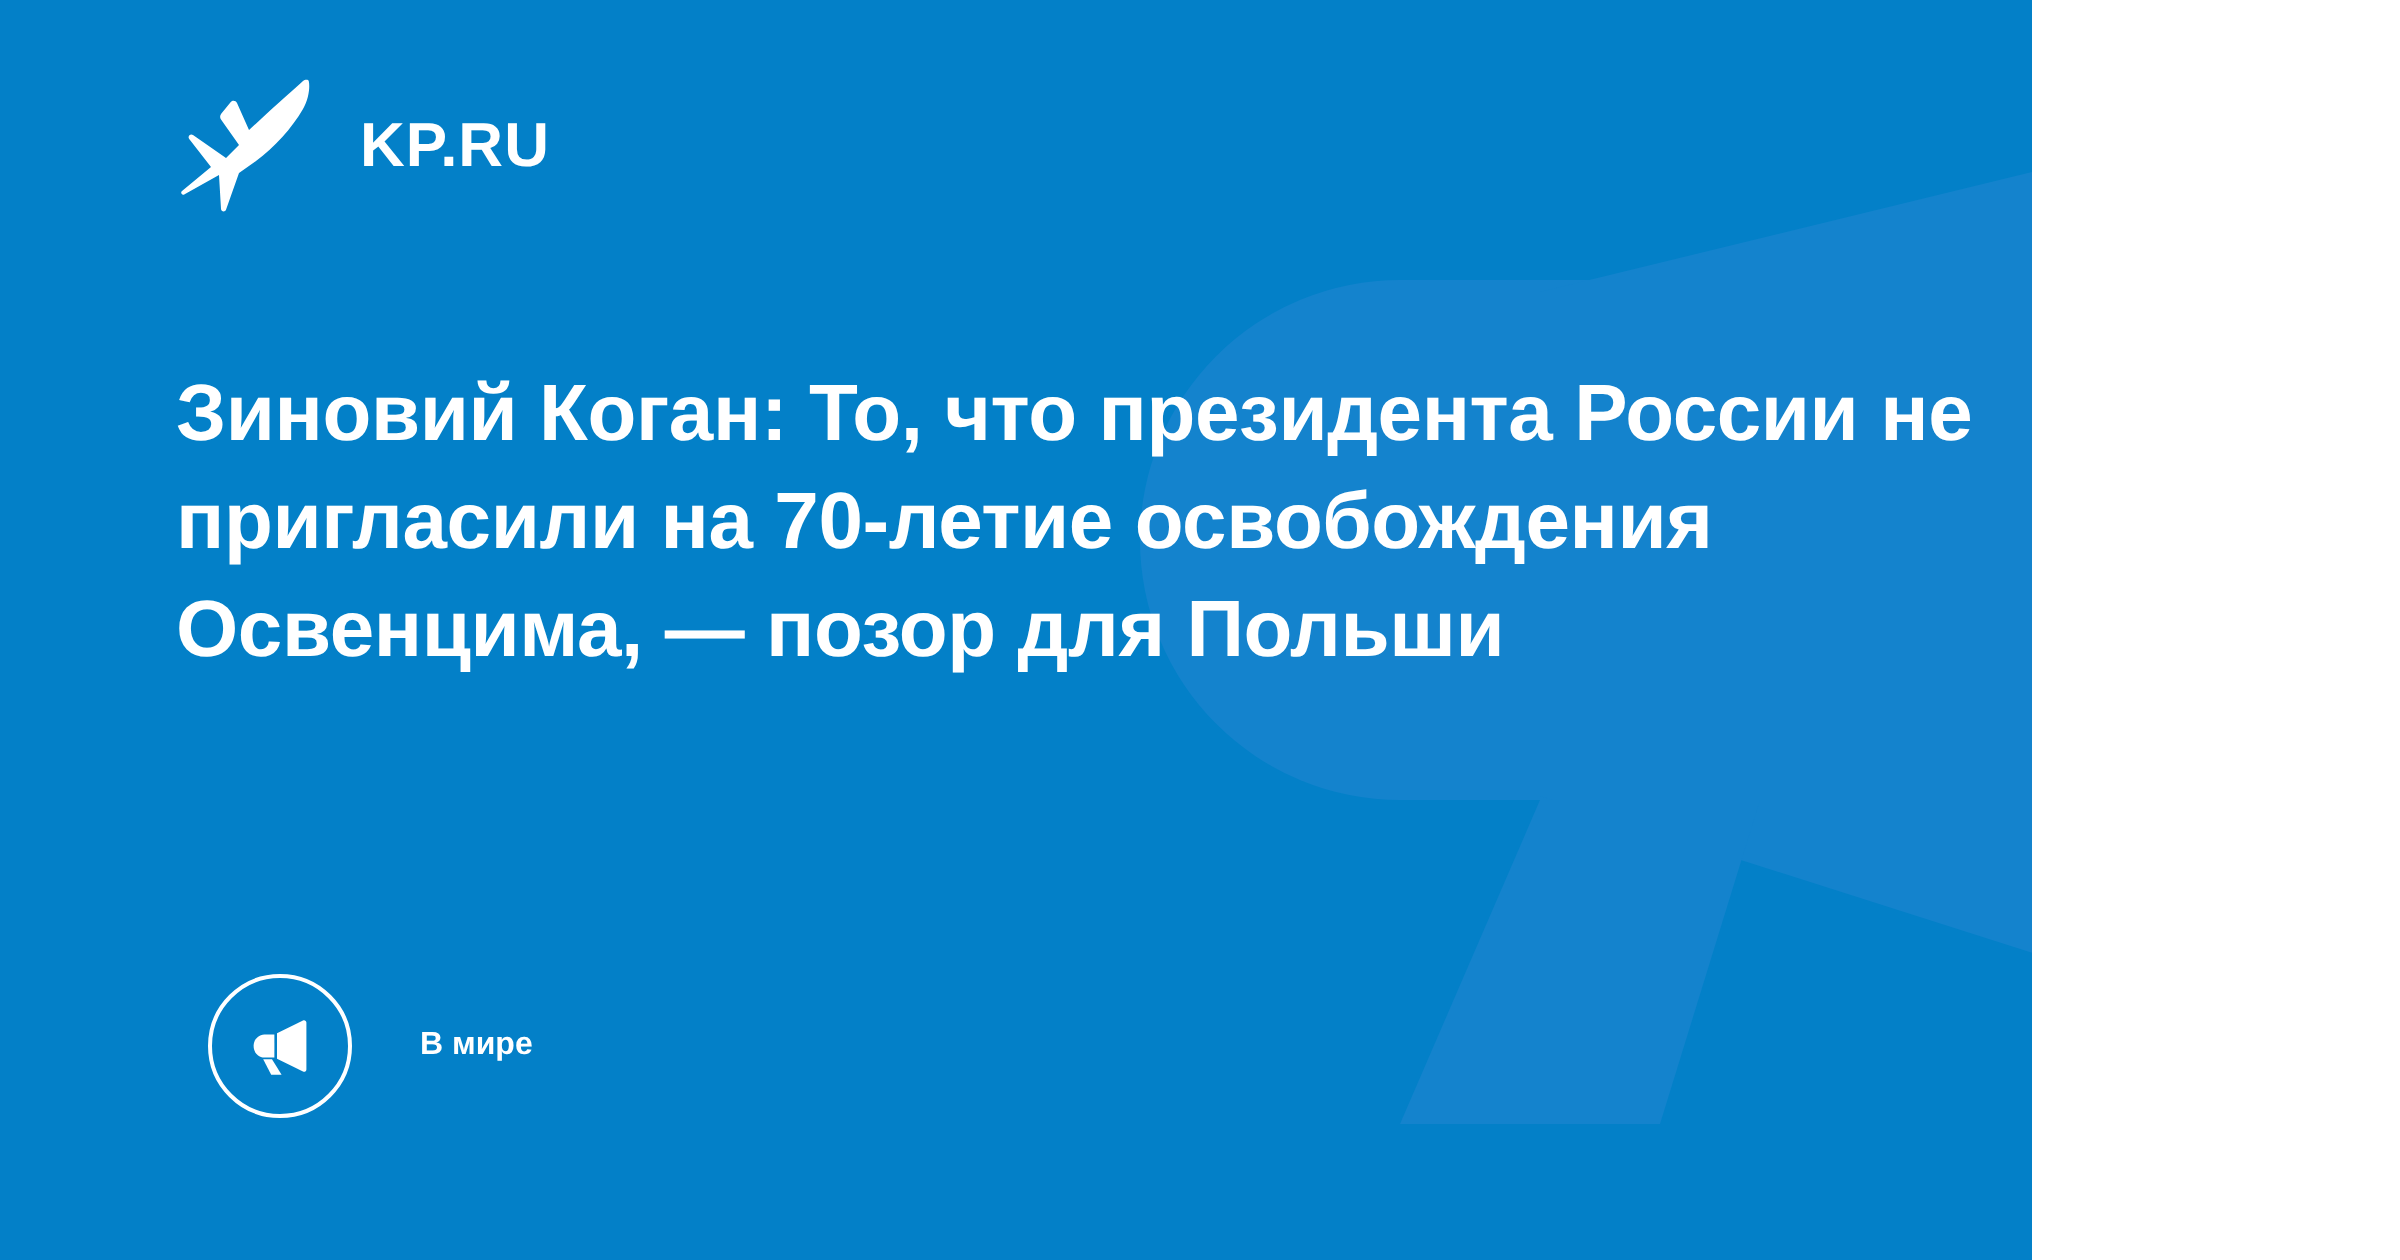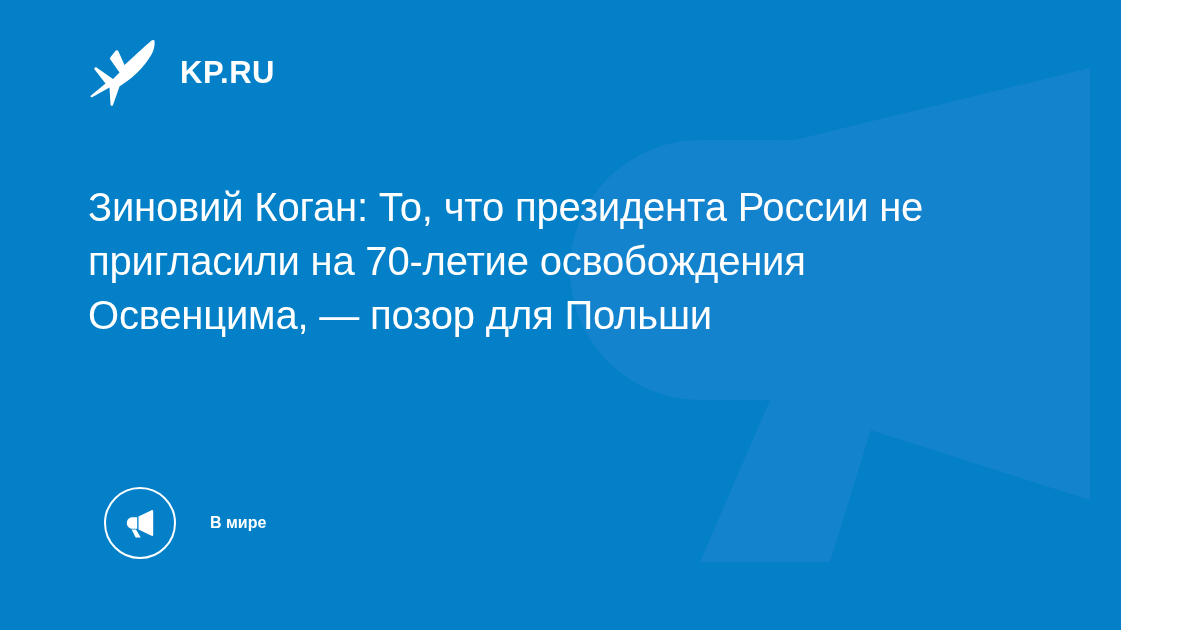--- a/index.html
+++ b/index.html
@@ -8,21 +8,21 @@
   }
   body {
     width: 1200px;
     height: 630px;
     overflow: hidden;
     font-family: "Liberation Sans", sans-serif;
   }
 
   .card {
     position: relative;
-    width: 1121px;
+    width: 1016px;
     height: 630px;
     background: #0380c8;
     overflow: hidden;
   }
 
   
   .watermark {
     position: absolute;
     left: 0;
     top: 0;
@@ -57,21 +57,21 @@
 
   
   .headline {
     position: absolute;
     left: 88px;
     top: 180px;
     width: 900px;
     margin: 0;
     color: #ffffff;
     font-size: 40px;
-    font-weight: normal;
+    font-weight: bold;
     line-height: 54px;
     letter-spacing: -0.2px;
   }
 
   
   .rubric {
     position: absolute;
     left: 104px;
     top: 487px;
     display: flex;

